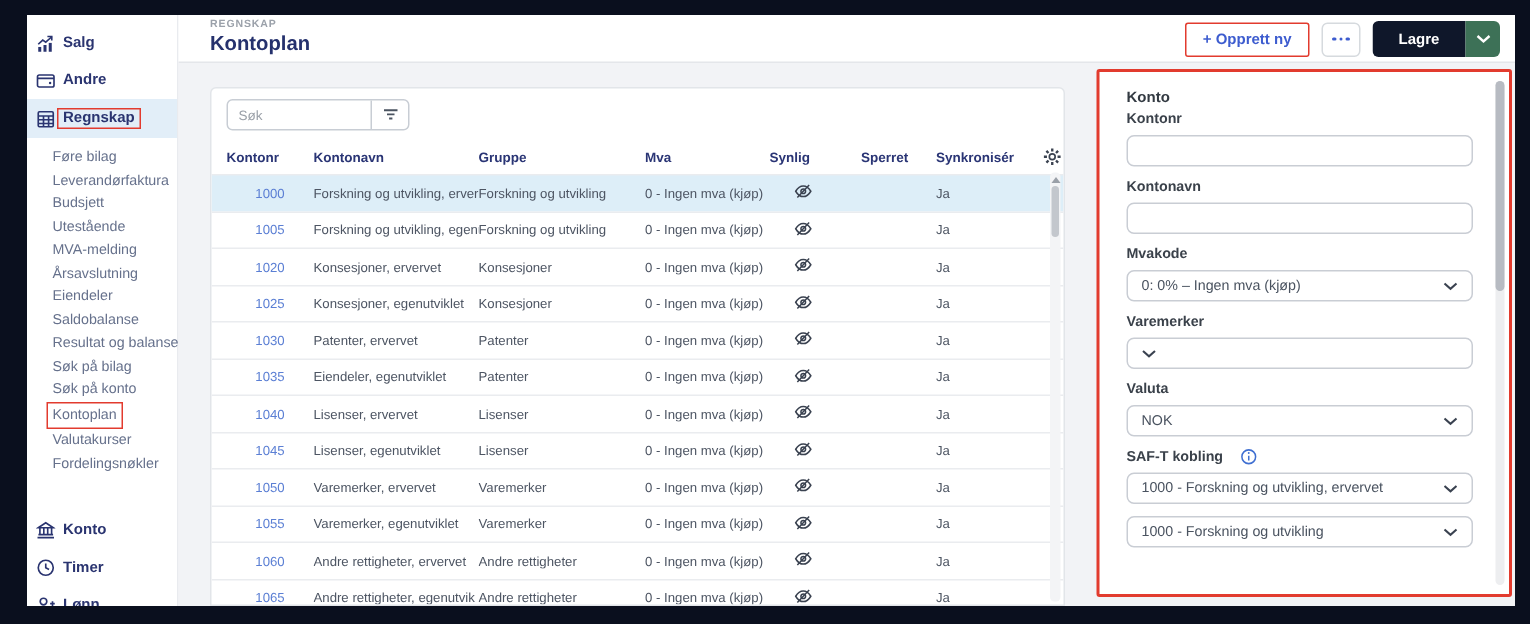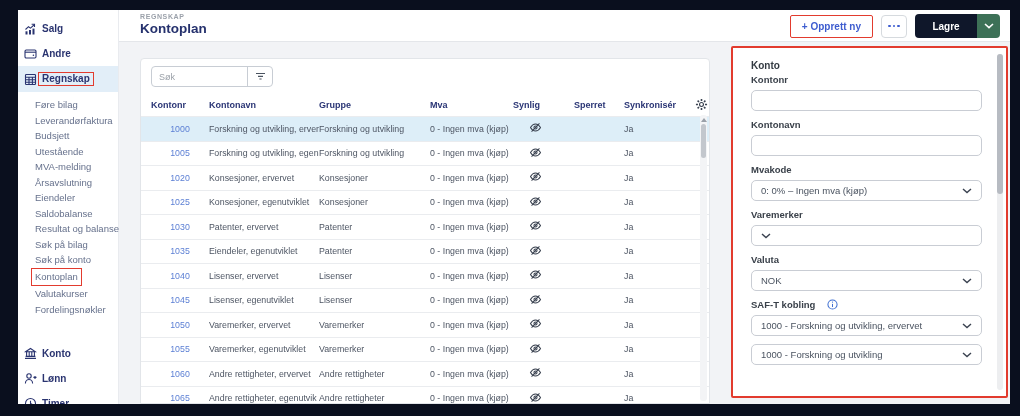--- a/index.html
+++ b/index.html
@@ -132,35 +132,35 @@
               <svg viewBox="0 0 13 13" fill="none" stroke="#2a3470" stroke-width="1.1">
                 <path d="M1.5 4.8L6.5 1.5l5 3.3z"></path>
                 <path d="M2.6 4.8v4.6M5.2 4.8v4.6M7.8 4.8v4.6M10.4 4.8v4.6M1.6 9.4h9.8M1 11.4h11"></path>
               </svg>
             </span>
             <span class="sb-label">Konto</span>
           </div>
           <div class="sb-item">
             <span class="icon">
               <svg viewBox="0 0 13 13" fill="none" stroke="#2a3470" stroke-width="1.1">
+                <circle cx="6.5" cy="6.5" r="5"></circle>
+                <path d="M6.5 3.7v2.8l2.2 1.2"></path>
+              </svg>
+            </span>
+            <span class="sb-label">Timer</span>
+          </div>
+          <div class="sb-item">
+            <span class="icon">
+              <svg viewBox="0 0 13 13" fill="none" stroke="#2a3470" stroke-width="1.1">
                 <circle cx="5" cy="4" r="2.2"></circle>
                 <path d="M1.4 11.5c0-2.7 2.1-4 3.6-4s3.6 1.3 3.6 4"></path>
                 <path d="M9.4 5.4h3.1M11 3.9v3.1"></path>
               </svg>
             </span>
             <span class="sb-label">Lønn</span>
-          </div>
-          <div class="sb-item">
-            <span class="icon">
-              <svg viewBox="0 0 13 13" fill="none" stroke="#2a3470" stroke-width="1.1">
-                <circle cx="6.5" cy="6.5" r="5"></circle>
-                <path d="M6.5 3.7v2.8l2.2 1.2"></path>
-              </svg>
-            </span>
-            <span class="sb-label">Timer</span>
           </div>
         </div>
       </nav>
 
     <div class="main">
       <header class="topbar">
         <div class="crumb">REGNSKAP</div>
         <h1 class="title">Kontoplan</h1>
         <div class="actions">
           <button class="btn-create">+ Opprett ny</button>

